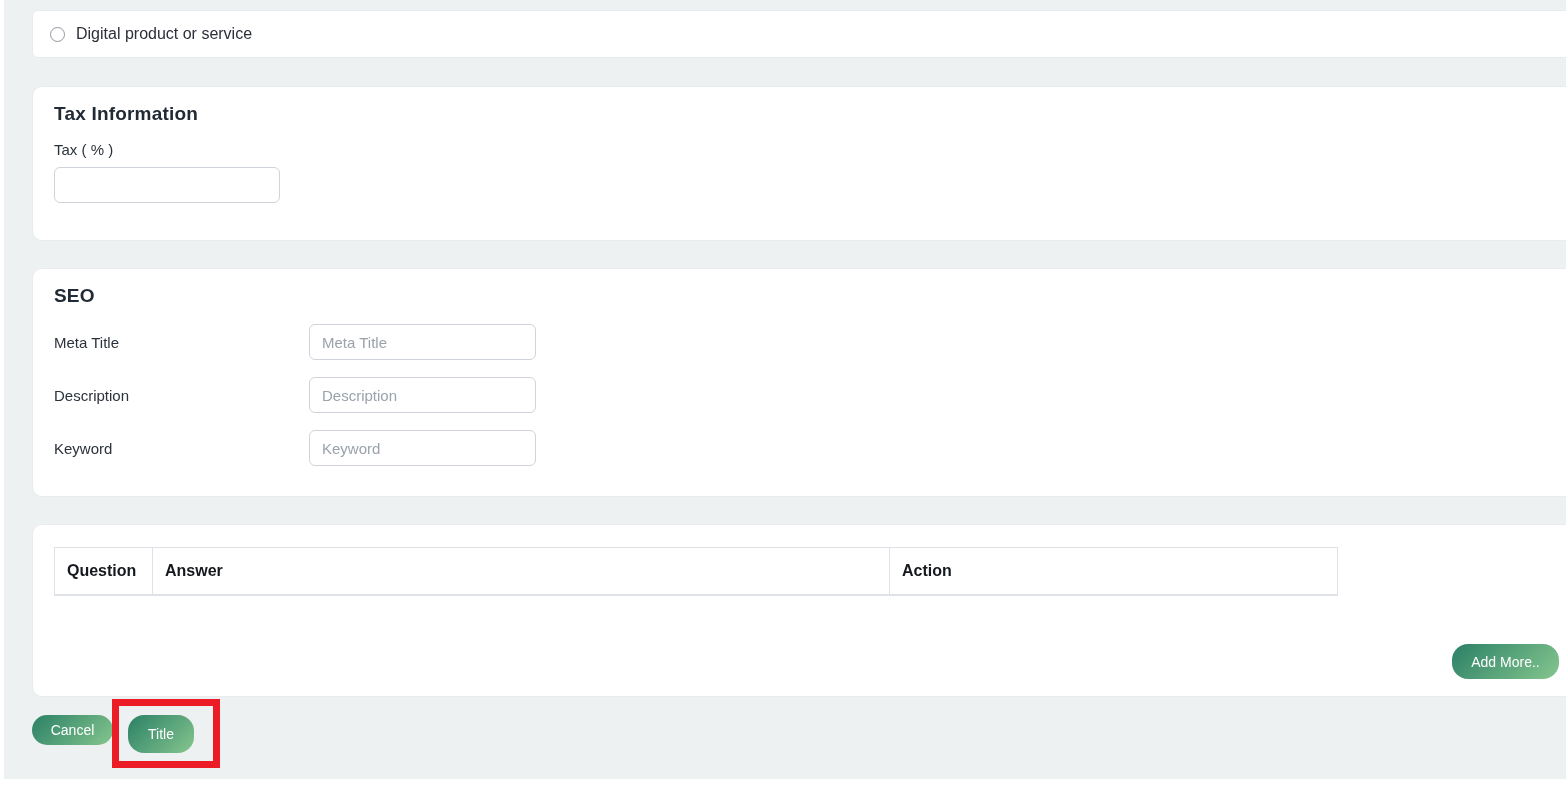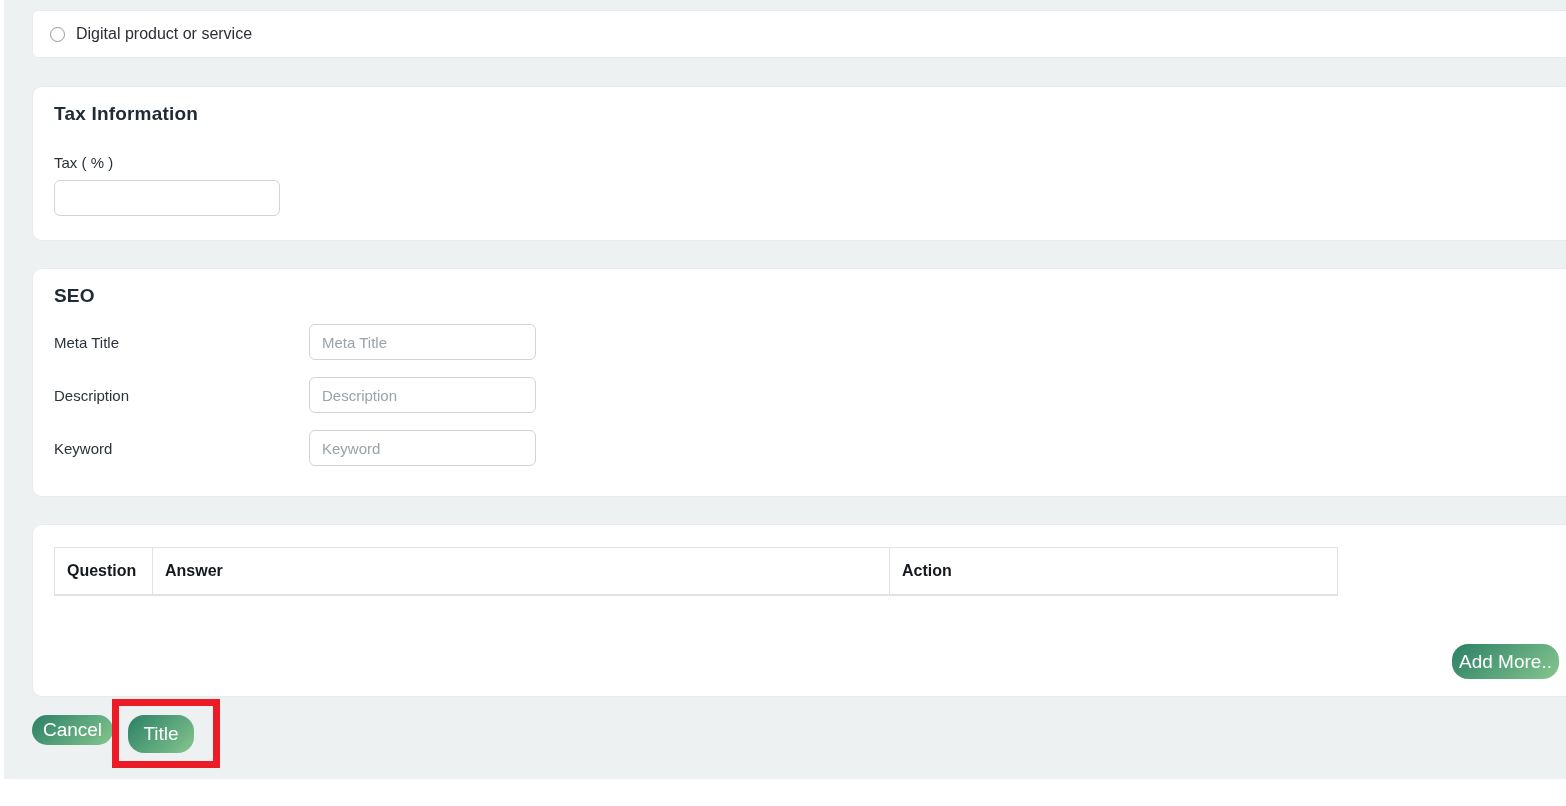--- a/index.html
+++ b/index.html
@@ -31,21 +31,21 @@
   }
   .radio-label { margin-left:11px; font-size:16px; color:#2d2f39; }
   
   .tax-card { top:86px; height:155px; padding:16px 21px; }
   .seo-card { top:268px; height:229px; padding:16px 21px; }
   .faq-card { top:524px; height:173px; padding:13px 21px; }
   .section-title {
     font-size:19px; font-weight:bold; color:#212b36; letter-spacing:.2px;
   }
   .field-label { font-size:15px; color:#2b323b; }
-  .tax-card .field-label { margin-top:29px; }
+  .tax-card .field-label { margin-top:16px; }
   .text-input {
     height:36px; border:1px solid #ced4da; border-radius:6px;
     padding:0 12px; font-size:15px; color:#3a414b; background:#fff;
     outline:none; font-family:inherit; display:block;
   }
   .text-input::placeholder { color:#9aa2ab; }
   .tax-input { width:226px; margin-top:9px; }
   .seo-row { display:flex; align-items:center; margin-top:17px; }
   .seo-row:first-of-type { margin-top:14px; }
   .seo-row .field-label { width:255px; flex:0 0 auto; }
@@ -60,21 +60,21 @@
     border:1px solid #dee2e6; border-bottom:2px solid #dee2e6;
     text-align:left; padding:12px 12px; font-size:16px; font-weight:bold;
     color:#15191d; height:47px;
   }
   .col-question { width:98px; }
   .col-answer  { width:737px; }
   
   .gradient-btn {
     background:linear-gradient(135deg, var(--accent-start,#2b8066), var(--accent-end,#85c68e));
     color:#ffffff; border:none; border-radius:16px;
-    font-size:19px; font-family:inherit; cursor:pointer;
+    font-size:14px; font-family:inherit; cursor:pointer;
   }
   .add-more-btn { position:absolute; left:1419px; top:119px; width:107px; height:35px; }
   .cancel-btn { position:absolute; left:32px;  top:715px; width:81px; height:30px; }
   .save-btn   { position:absolute; left:128px; top:715px; width:66px; height:38px; }
   .annotation-rect {
     position:absolute; left:112px; top:699px; width:108px; height:69px;
     border:7px solid var(--annotation-red,#ec1c27); pointer-events:none;
   }
 </style>
 </head>

